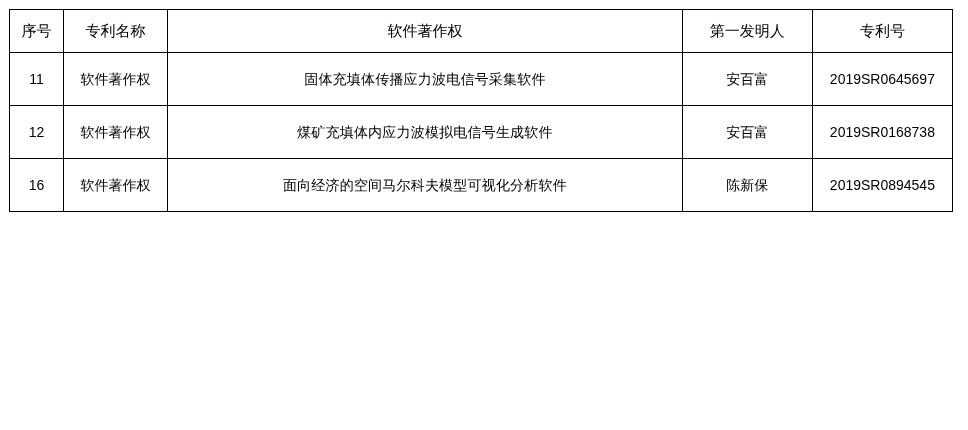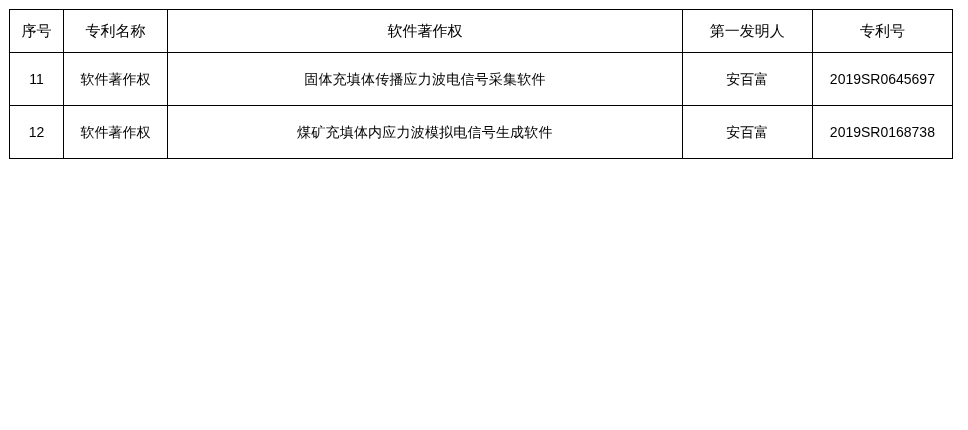--- a/index.html
+++ b/index.html
@@ -85,15 +85,22 @@
         <td class="inv-cell">安百富</td>
         <td class="no-cell">2019SR0645697</td>
       </tr>
       <tr>
         <td class="seq-cell">12</td>
         <td class="type-cell">软件著作权</td>
         <td class="name-cell">煤矿充填体内应力波模拟电信号生成软件</td>
         <td class="inv-cell">安百富</td>
         <td class="no-cell">2019SR0168738</td>
       </tr>
+      <tr>
+        <td class="seq-cell">16</td>
+        <td class="type-cell">软件著作权</td>
+        <td class="name-cell">面向经济的空间马尔科夫模型可视化分析软件</td>
+        <td class="inv-cell">陈新保</td>
+        <td class="no-cell">2019SR0894545</td>
+      </tr>
     </tbody>
   </table>
 </div>
 
 </body></html>

